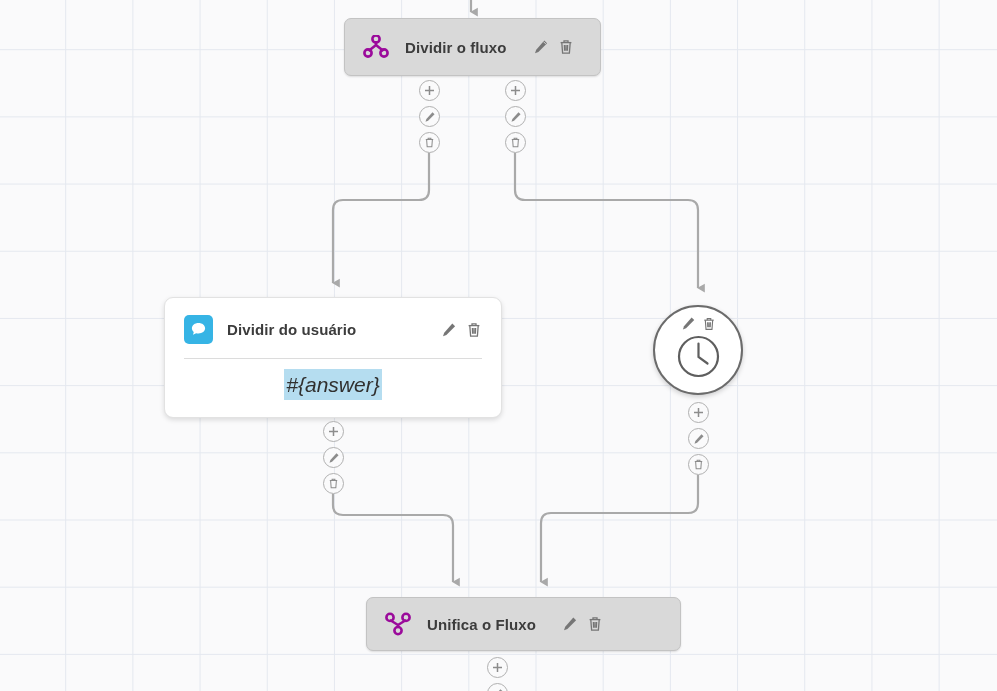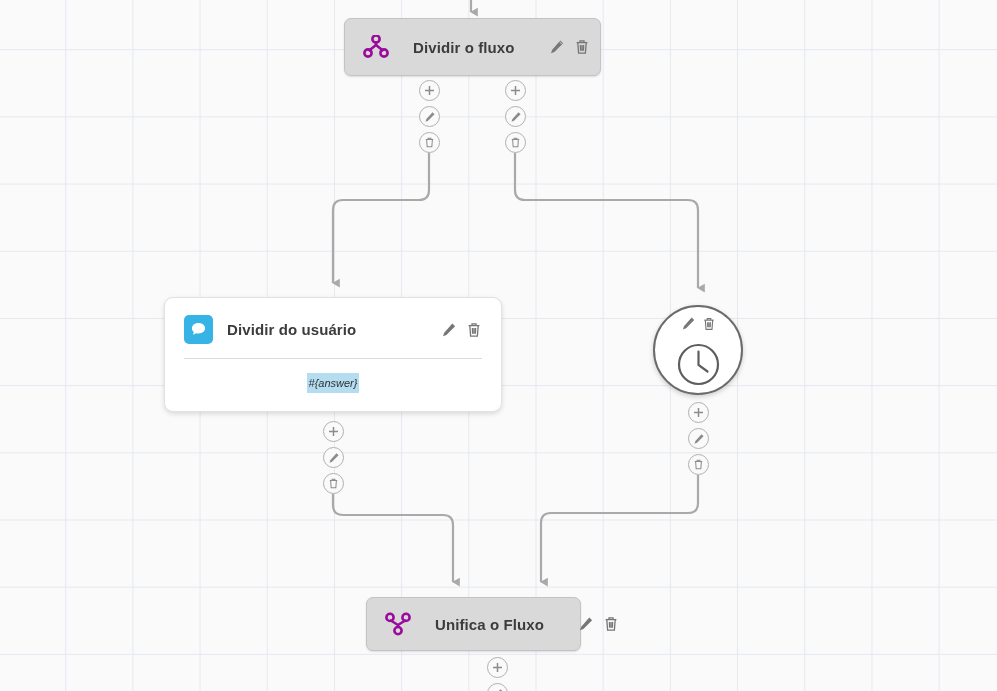--- a/index.html
+++ b/index.html
@@ -27,21 +27,20 @@
     left: 0; top: 0;
     width: 997px;
     height: 691px;
     pointer-events: none;
   }
 
   
   .node {
     position: absolute;
     box-sizing: border-box;
-    gap: 8px;
   }
   .node-gray {
     background: #d9d9d9;
     border: 1px solid #c3c3c3;
     border-radius: 7px;
     display: flex;
     align-items: center;
     padding: 0 18px;
     box-shadow: 0 1px 2px rgba(0,0,0,0.12);
   }
@@ -95,21 +94,21 @@
     height: 1px;
     background: #dcdcdc;
     margin: 14px 19px 0 19px;
   }
   .card-body {
     text-align: center;
     padding: 14px 19px 20px 19px;
   }
   .var-token {
     font-style: italic;
-    font-size: 11px;
+    font-size: 21px;
     color: #31302f;
     background: #b5ddf0;
     padding: 4px 2px;
     white-space: nowrap;
   }
 
   
   .node-circle {
     width: 90px;
     height: 90px;
@@ -353,21 +352,21 @@
       <svg width="11" height="11" viewBox="0 0 16 16" xmlns="http://www.w3.org/2000/svg">
         <g fill="none" stroke="#8c8c8c" stroke-width="1.5">
           <path d="M2.6,3.6 L13.4,3.6"></path>
             <path d="M6,3.6 L6,1.9 L10,1.9 L10,3.6"></path>
           <path d="M3.8,3.6 L4.6,14.1 L11.4,14.1 L12.2,3.6"></path>
         </g>
       </svg>
     </div>
   </div>
 
-  <div class="node node-gray" style="left:366px; top:597px; width:215px; height:54px;">
+  <div class="node node-gray" style="left:366px; top:597px; width:315px; height:54px;">
     <span class="ic">
       <svg width="26" height="24" viewBox="0 0 26 24" xmlns="http://www.w3.org/2000/svg">
         <g stroke="#9b0b9b" stroke-width="2.6" fill="none">
           <path d="M5,8 L13,13 M21,8 L13,13 M13,13 L13,16"></path>
         </g>
         <circle cx="5" cy="5.4" r="3.6" fill="none" stroke="#9b0b9b" stroke-width="2.6"></circle>
         <circle cx="21" cy="5.4" r="3.6" fill="none" stroke="#9b0b9b" stroke-width="2.6"></circle>
         <circle cx="13" cy="18.6" r="3.6" fill="none" stroke="#9b0b9b" stroke-width="2.6"></circle>
       </svg>
     </span>

